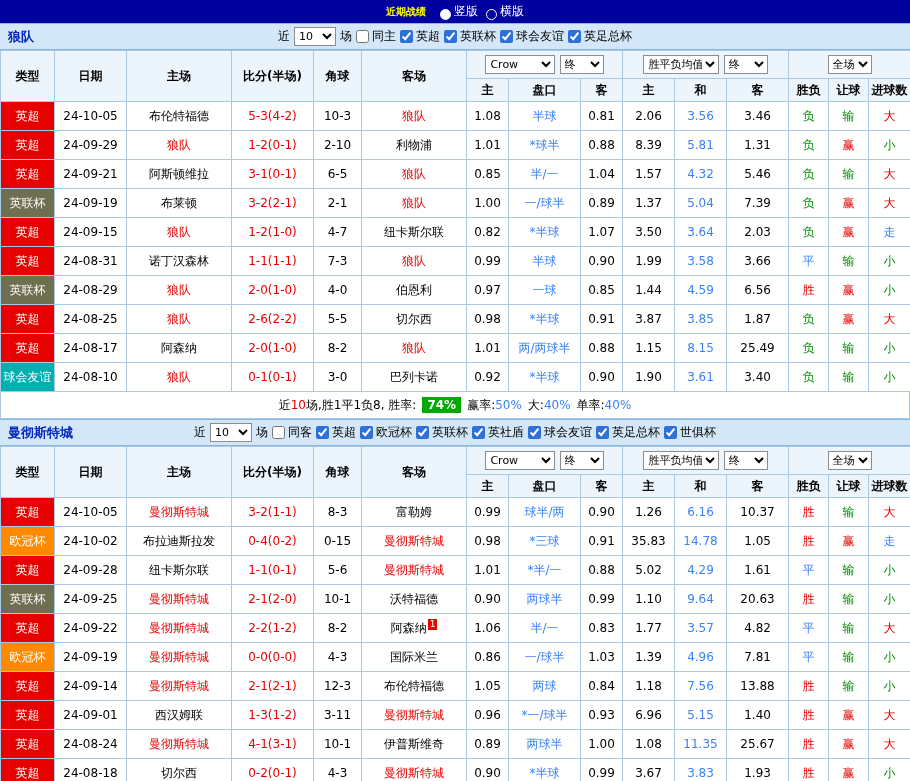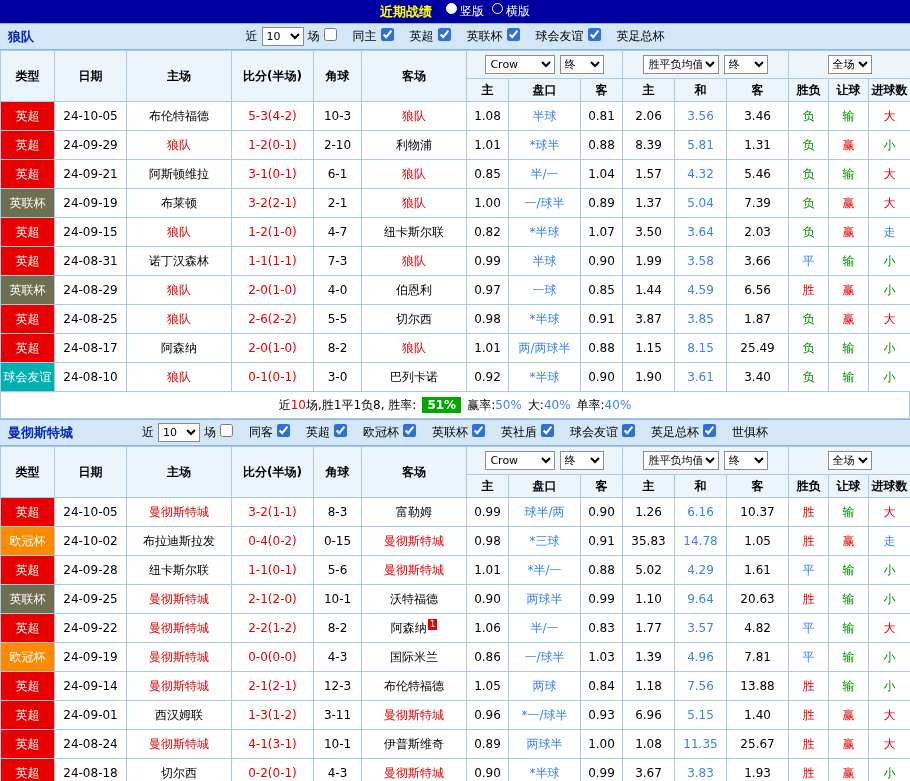--- a/index.html
+++ b/index.html
@@ -1,27 +1,27 @@
 <!DOCTYPE html>
 <html><head>
 <meta charset="utf-8">
 <style>
   html,body{margin:0;padding:0}
   body{width:910px;background:#fff;color:#000;font-family:"DejaVu Sans","Liberation Sans",sans-serif;font-size:12px}
   
   .topbar{height:23px;background:#0000a0;display:flex;align-items:center;justify-content:center;gap:8px;color:#fff}
-  .topbar .title{color:#ffff00;font-weight:700;font-size:13px;margin-right:6px}
-  .radio-opt{display:inline-flex;align-items:flex-start;gap:3px;cursor:pointer}
+  .topbar .title{color:#ffff00;font-weight:700;font-size:10px;margin-right:6px}
+  .radio-opt{display:inline-flex;align-items:flex-end;gap:3px;cursor:pointer}
   .radio-dot{width:9px;height:9px;border:1px solid #fff;border-radius:50%;display:inline-block;background:transparent}
   .radio-dot.selected{background:#fff}
   
   .section-header{position:relative;height:25px;background:#d3e7f8;border-top:1px solid #8ab6dd;border-bottom:1px solid #8ab6dd;display:flex;align-items:center}
   .team-name{position:absolute;left:8px;color:#0026bf;font-weight:700;font-size:13px}
   .filter-controls{margin:0 auto;display:flex;align-items:center;gap:4px}
-  .cb{display:inline-flex;align-items:flex-start;gap:16px;cursor:pointer}
+  .cb{display:inline-flex;align-items:center;gap:3px;cursor:pointer}
   .cb input{width:13px;height:13px;margin:0;accent-color:#2e6fd8}
   .comp-list{display:inline-flex;align-items:center;gap:4px}
   .mini-select{font-size:11px;height:19px;border:1px solid #8c8c8c;background:#fff;font-family:inherit}
   .w70{width:70px}.w44{width:44px}.w90{width:76px}.w58{width:44px}.w42{width:42px}
   
   .stats-table{width:910px;border-collapse:collapse;table-layout:fixed;font-size:12px}
   .stats-table th,.stats-table td{border:1px solid #aac9e4;text-align:center;padding:0;white-space:nowrap;overflow:hidden}
   .stats-table thead th{background:#edf5fc;font-weight:700}
   .sel-row th{height:27px}
   .sub-row th{height:22px}
@@ -168,21 +168,21 @@
           <td>1.31</td>
           <td class="c-green">负</td>
           <td class="c-red">赢</td>
           <td class="c-green">小</td>
         </tr>
         <tr>
           <td class="type-cell" style="background: rgb(230, 0, 0);">英超</td>
           <td>24-09-21</td>
           <td class="team-link">阿斯顿维拉</td>
           <td class="c-red">3-1(0-1)</td>
-          <td>6-1</td>
+          <td>6-5</td>
           <td class="focal">狼队</td>
           <td>0.85</td>
           <td class="c-blue">半/一</td>
           <td>1.04</td>
           <td>1.57</td>
           <td class="c-blue">4.32</td>
           <td>5.46</td>
           <td class="c-green">负</td>
           <td class="c-green">输</td>
           <td class="c-red">大</td>
@@ -303,21 +303,21 @@
           <td class="c-blue">3.61</td>
           <td>3.40</td>
           <td class="c-green">负</td>
           <td class="c-green">输</td>
           <td class="c-green">小</td>
         </tr>
       </tbody>
   </table>
   <div class="summary">
     <span class="summary-text"><span>近</span><span class="c-red">10</span><span>场,胜1平1负8, 胜率:</span></span>
-    <span class="rate-badge">51%</span>
+    <span class="rate-badge">74%</span>
     <span class="stat"><span>赢率:</span><span class="c-blue">50%</span></span>
     <span class="stat"><span>大:</span><span class="c-blue">40%</span></span>
     <span class="stat"><span>单率:</span><span class="c-blue">40%</span></span>
   </div>
 </section>
 
 <section class="team-section">
   <div class="section-header">
     <span class="team-name">曼彻斯特城</span>
     <div class="filter-controls">

